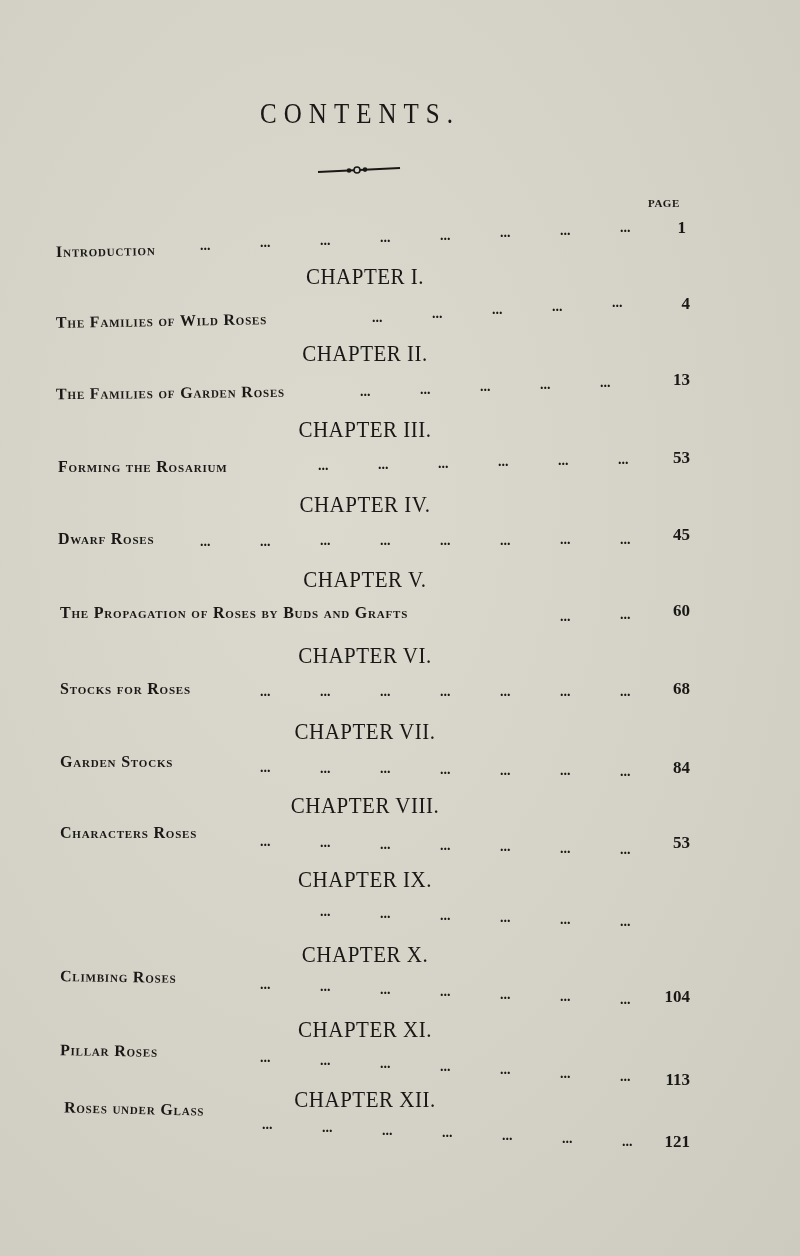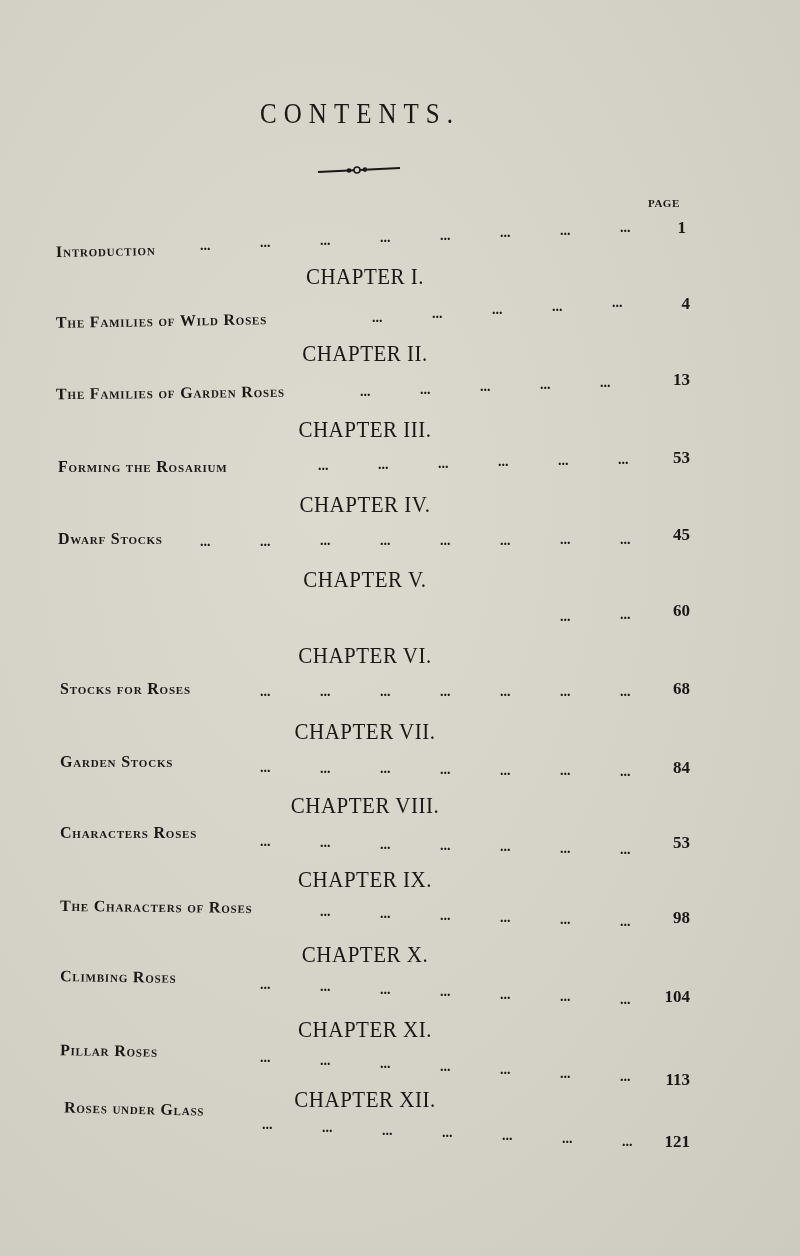--- a/index.html
+++ b/index.html
@@ -73,26 +73,27 @@
   </div>
 
   <div class="chapter-heading" style="top:418px">CHAPTER III.</div>
   <div class="entry" style="top:458px">
     <span class="entry-title" style="top:0px;left:58px">Forming the Rosarium</span>
     <span class="entry-page" style="top:-10px">53</span>
   </div>
 
   <div class="chapter-heading" style="top:493px">CHAPTER IV.</div>
   <div class="entry" style="top:530px">
-    <span class="entry-title" style="top:0px;left:58px">Dwarf Stocks</span>
+    <span class="entry-title" style="top:0px;left:58px">Dwarf Roses</span>
     <span class="entry-page" style="top:-5px">45</span>
   </div>
 
   <div class="chapter-heading" style="top:568px">CHAPTER V.</div>
   <div class="entry" style="top:604px">
+    <span class="entry-title" style="top:0px;left:60px">The Propagation of Roses by Buds and Grafts</span>
     <span class="entry-page" style="top:-3px">60</span>
   </div>
 
   <div class="chapter-heading" style="top:644px">CHAPTER VI.</div>
   <div class="entry" style="top:680px">
     <span class="entry-title" style="top:0px;left:60px">Stocks for Roses</span>
     <span class="entry-page" style="top:-1px">68</span>
   </div>
 
   <div class="chapter-heading" style="top:720px">CHAPTER VII.</div>
@@ -101,24 +102,20 @@
     <span class="entry-page" style="top:5px">84</span>
   </div>
 
   <div class="chapter-heading" style="top:794px">CHAPTER VIII.</div>
   <div class="entry" style="top:824px">
     <span class="entry-title" style="top:0px;left:60px">Characters Roses</span>
     <span class="entry-page" style="top:9px">53</span>
   </div>
 
   <div class="chapter-heading" style="top:868px">CHAPTER IX.</div>
-  <div class="entry" style="top:898px">
-    <span class="entry-title" style="top:0px;left:60px;transform:rotate(0.6deg)">The Characters of Roses</span>
-    <span class="entry-page" style="top:10px">98</span>
-  </div>
 
   <div class="chapter-heading" style="top:943px">CHAPTER X.</div>
   <div class="entry" style="top:968px">
     <span class="entry-title" style="top:0px;left:60px;transform:rotate(0.8deg)">Climbing Roses</span>
     <span class="entry-page" style="top:19px">104</span>
   </div>
 
   <div class="chapter-heading" style="top:1018px">CHAPTER XI.</div>
   <div class="entry" style="top:1042px">
     <span class="entry-title" style="top:0px;left:60px;transform:rotate(1deg)">Pillar Roses</span>

